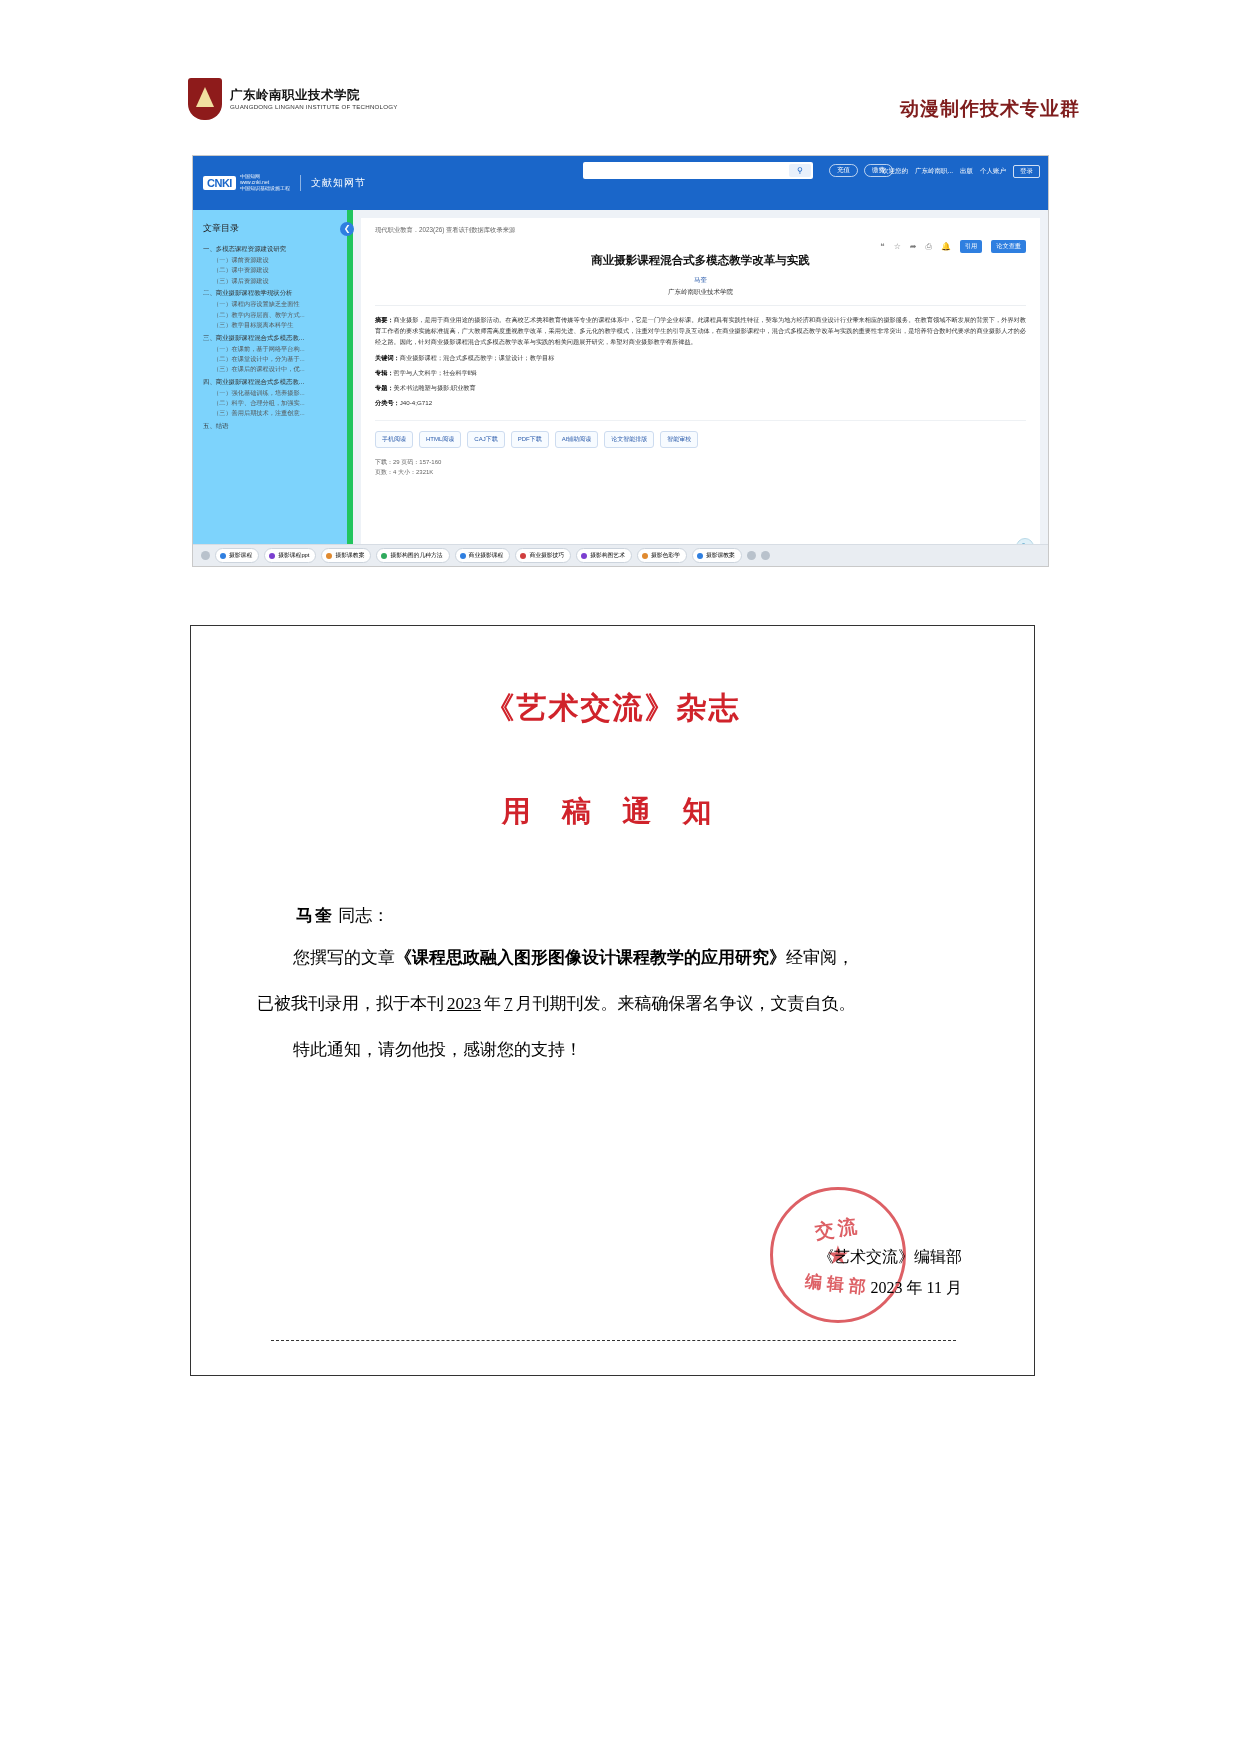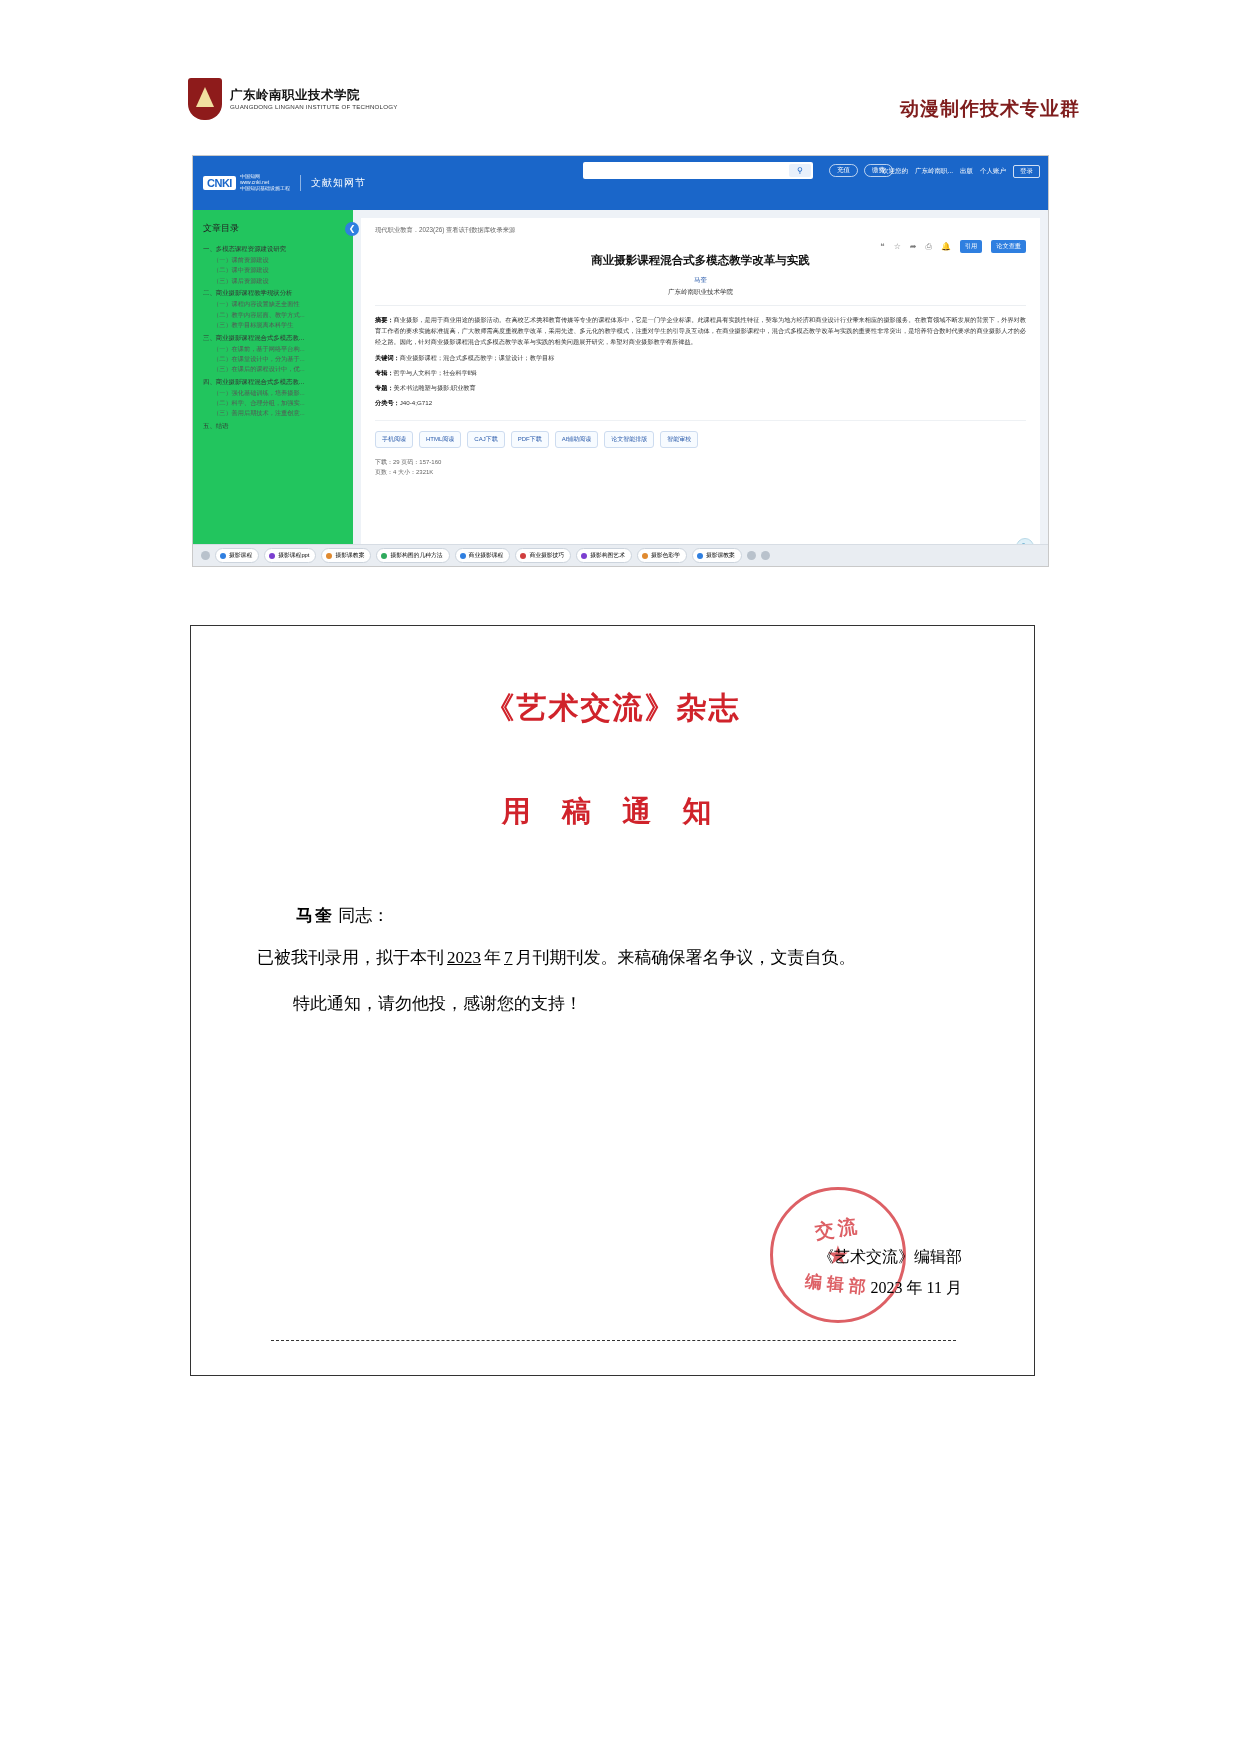--- a/index.html
+++ b/index.html
@@ -174,22 +174,22 @@
     padding: 1px 6px;
   }
 
   .cnki-body {
     display: flex;
     height: 380px;
     background: #eef2f7;
   }
   .cnki-sidebar {
     width: 160px;
-    background: #22c55e;
-    border-right: 1px solid #22c55e;
+    background: #7dd3fc;
+    border-right: 6px solid #22c55e;
     padding: 12px 10px;
     box-sizing: border-box;
     position: relative;
   }
   .cnki-sidebar-title {
     font-size: 9px;
     color: #222;
     margin-bottom: 10px;
   }
   .toc-h {
@@ -637,20 +637,23 @@
 </div>
 
 <div class="letter">
   <div class="letter-title1">《艺术交流》杂志</div>
   <div class="letter-title2">用 稿 通 知</div>
 
   <div class="letter-salutation">
     <span class="sal-name">马奎</span><span> 同志：</span>
   </div>
 
+  <div class="letter-p indent">
+    <span>您撰写的文章</span><span class="art-title">《课程思政融入图形图像设计课程教学的应用研究》</span><span>经审阅，</span>
+  </div>
 
   <div class="letter-p">
     <span>已被我刊录用，拟于本刊</span><span class="ul">2023</span><span>年</span><span class="ul">7</span><span>月刊期刊发。来稿确保署名争议，文责自负。</span>
   </div>
 
   <div class="letter-p indent">特此通知，请勿他投，感谢您的支持！</div>
 
   <div class="stamp">
     <div class="stamp-text">交流</div>
     <div class="stamp-star">★</div>

